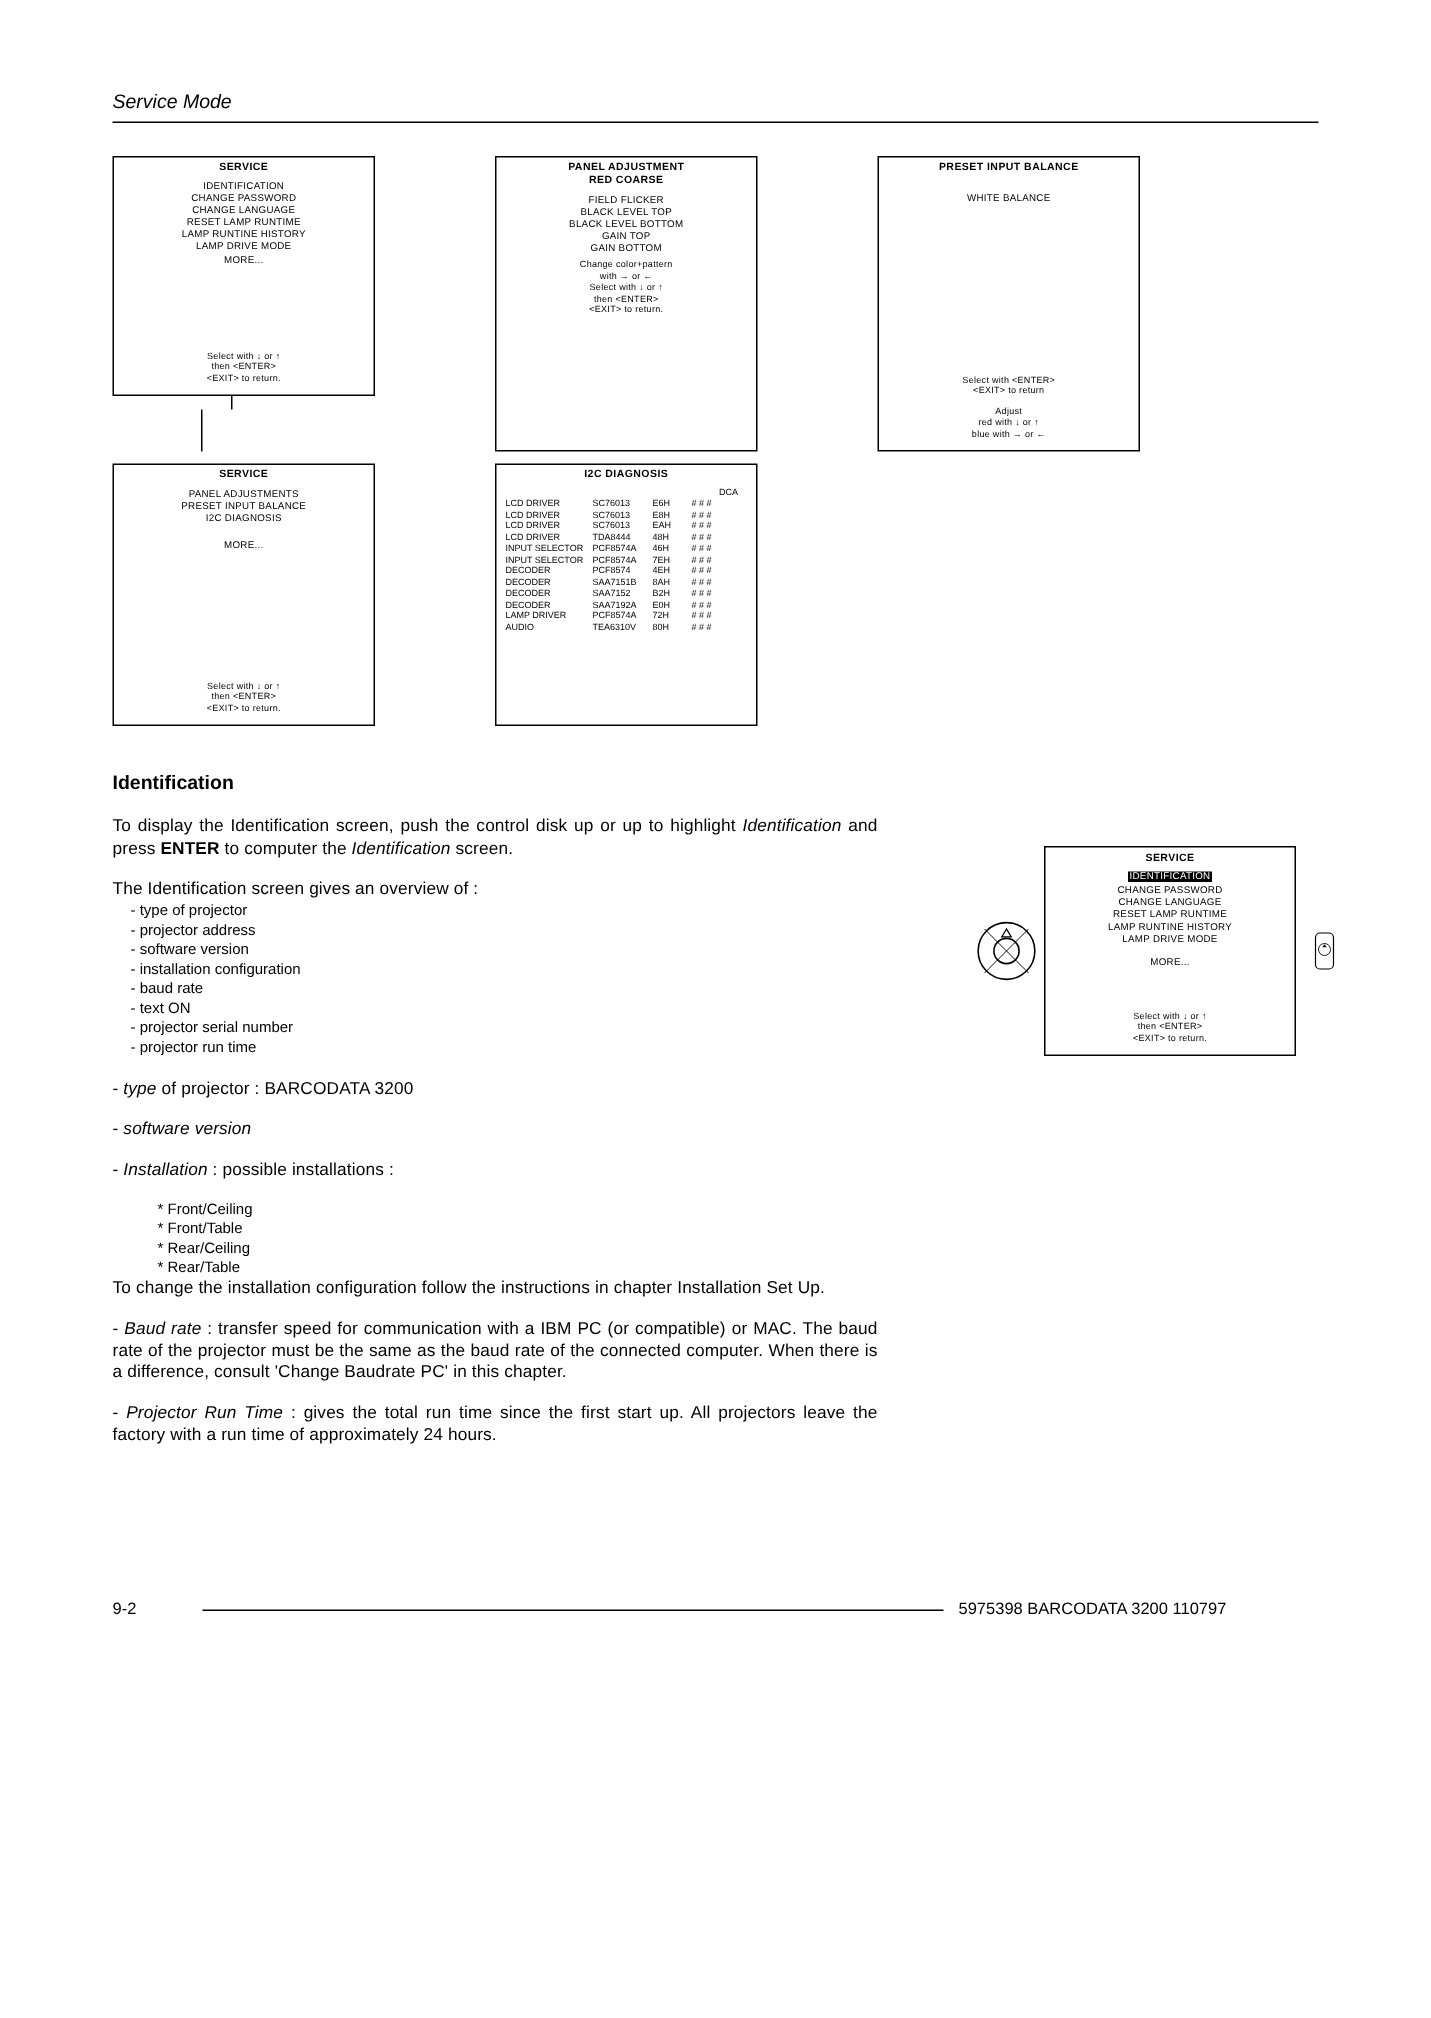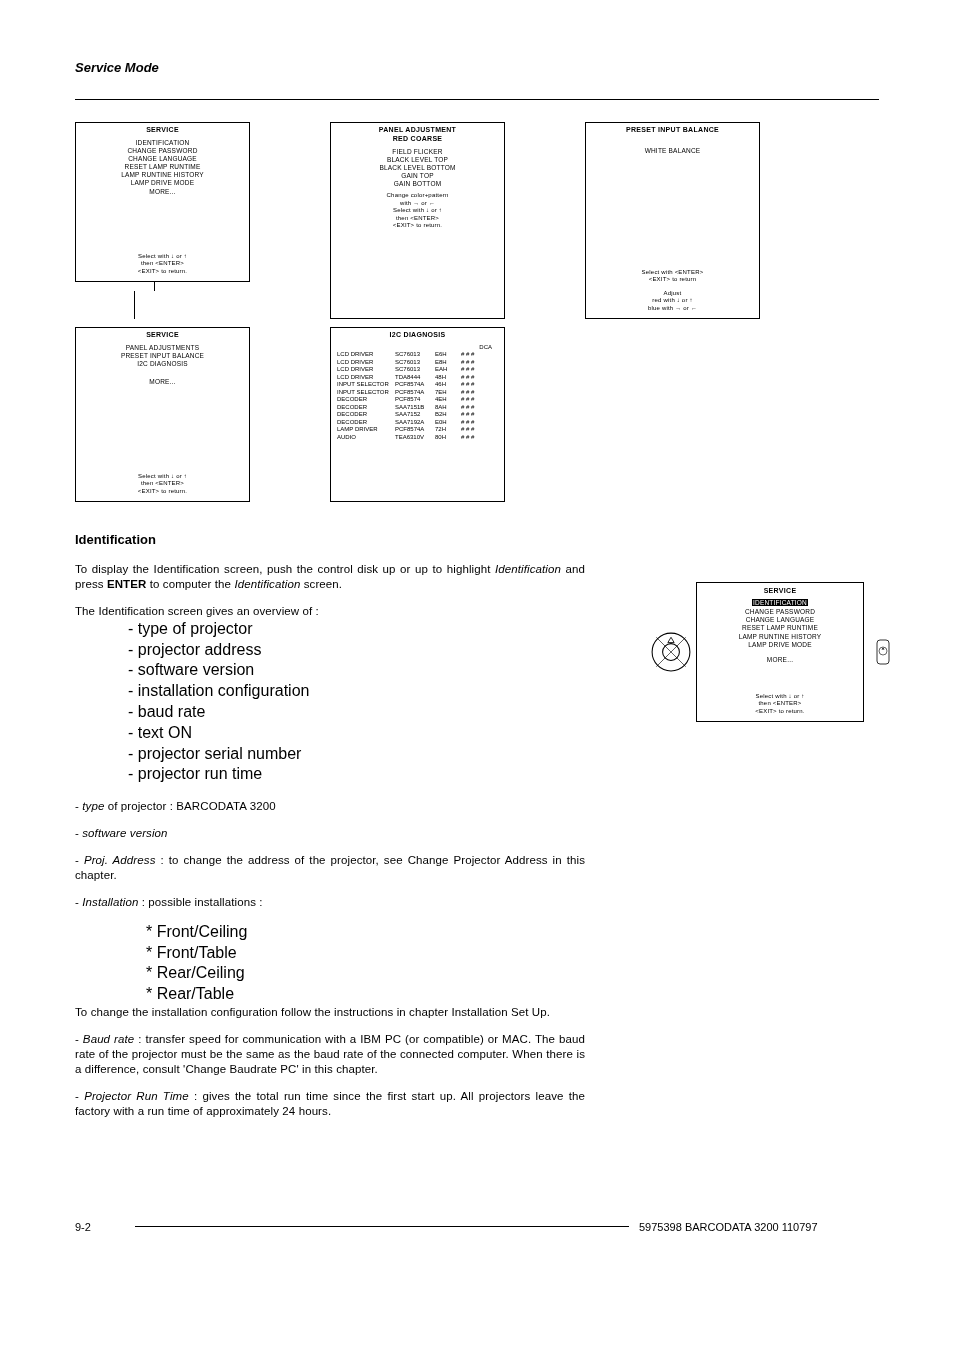--- a/index.html
+++ b/index.html
@@ -1,17 +1,17 @@
 <!DOCTYPE html>
 <html><head>
   <meta charset="utf-8">
   <style>
     * { box-sizing: border-box; margin: 0; padding: 0; }
     body { font-family: Arial, Helvetica, sans-serif; font-size: 11px; color: #000; background: #fff; padding: 60px 75px; width: 954px; }
-    .title { font-size: 13px; font-weight: bold; font-style: italic; margin-bottom: 24px; }
+    .title { font-size: 13px; font-weight: normal; font-style: italic; margin-bottom: 6px; }
     .heading { font-size: 13px; font-weight: bold; margin: 30px 0 15px; }
     .hr { border: none; border-top: 1.5px solid #000; margin-bottom: 22px; }
     .menu-row { display: flex; gap: 80px; margin-bottom: 8px; }
     .menu-row2 { display: flex; gap: 80px; margin-bottom: 8px; }
     .menu { border: 1px solid #000; background: #fff; width: 175px; text-align: center; padding: 3px 6px 6px; font-size: 6.5px; line-height: 1.25; position: relative; }
     .menu.tall { min-height: 160px; display: flex; flex-direction: column; }
     .menu.tall2 { min-height: 175px; display: flex; flex-direction: column; }
     .menu-title { font-weight: bold; font-size: 7px; margin-bottom: 4px; letter-spacing: 0.3px; }
     .menu-title2 { font-weight: bold; font-size: 7px; letter-spacing: 0.3px; }
     .menu-items { margin-bottom: 4px; }
@@ -27,21 +27,21 @@
     .i2c-row span:nth-child(1) { width: 58px; }
     .i2c-row span:nth-child(2) { width: 40px; }
     .i2c-row span:nth-child(3) { width: 26px; }
     .i2c-row span:nth-child(4) { width: 30px; }
     .stub { width: 20px; height: 10px; border: 1px solid #000; border-left: 0; border-bottom: 0; margin-top: -1px; }
     .body-flex { display: flex; gap: 20px; }
     .body-left { width: 510px; text-align: justify; }
     .body-right { flex: 1; position: relative; }
     .body-left p { margin: 0 0 12px; font-size: 11.5px; line-height: 1.3; letter-spacing: 0.1px; }
     .body-left ul { list-style: none; margin: 0 0 14px 12px; }
-    .body-left ul li { font-size: 16px; line-height: 1.3; margin-left: 41px; }
+    .body-left ul li { font-size: 10px; line-height: 1.3; }
     .body-left ul.ast li::before { content: "* "; }
     .body-left ul.ast { margin-left: 30px; margin-bottom: 0; }
     .nb { margin-bottom: 0 !important; }
     .i { font-style: italic; }
     .b { font-weight: bold; margin-top: 44px; }
     .side-menu-wrap { position: absolute; top: 20px; left: 45px; display: flex; align-items: center; }
     .side-menu { border: 1px solid #000; width: 168px; text-align: center; padding: 3px 4px 6px; font-size: 6.5px; line-height: 1.3; min-height: 140px; display: flex; flex-direction: column; }
     .disk { width: 42px; height: 42px; margin-right: 4px; }
     .disk2 { width: 30px; height: 30px; margin-left: 4px; }
     .footer { display: flex; justify-content: space-between; align-items: center; margin-top: 90px; font-size: 11px; }
@@ -228,21 +228,20 @@
         <li> - projector address</li>
         <li>- software version</li>
         <li>- installation configuration</li>
         <li>- baud rate</li>
         <li>- text ON</li>
         <li>- projector serial number</li>
         <li>- projector run time</li>
       </ul>
     <p><span>- </span><span class="i">type</span><span> of projector : BARCODATA 3200</span></p>
     <p><span>- </span><span class="i">software version</span></p>
-    <p><span>- </span><span class="i">Proj. Address</span><span> : to change the address of the projector, see Change Projector Address in this chapter.</span></p>
     <p class="nb"><span>- </span><span class="i">Installation</span><span> : possible installations :</span></p>
     <div style="height:12px"></div>
     <ul class="ast" id="list2">
         <li>Front/Ceiling</li>
         <li>Front/Table</li>
         <li>Rear/Ceiling</li>
         <li>Rear/Table</li>
       </ul>
     <p>To change the installation configuration follow the instructions in chapter Installation Set Up.</p>
     <p><span>- </span><span class="i">Baud rate</span><span> : transfer speed for communication with a IBM PC (or compatible) or MAC.  The baud rate of the projector must be the same as the baud rate of the connected computer. When there is a difference, consult 'Change Baudrate PC' in this chapter.</span></p>

